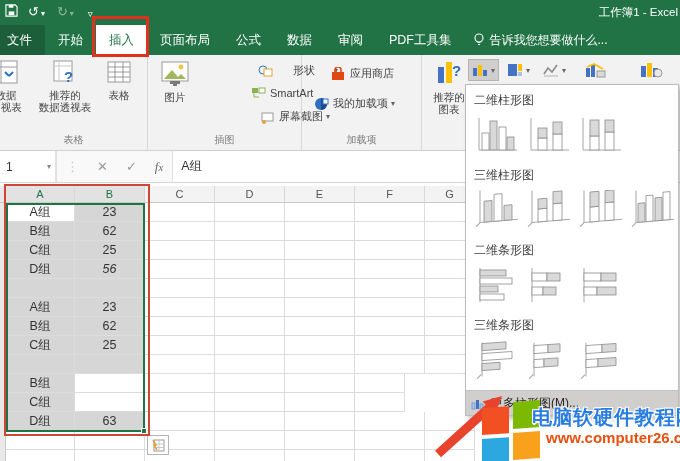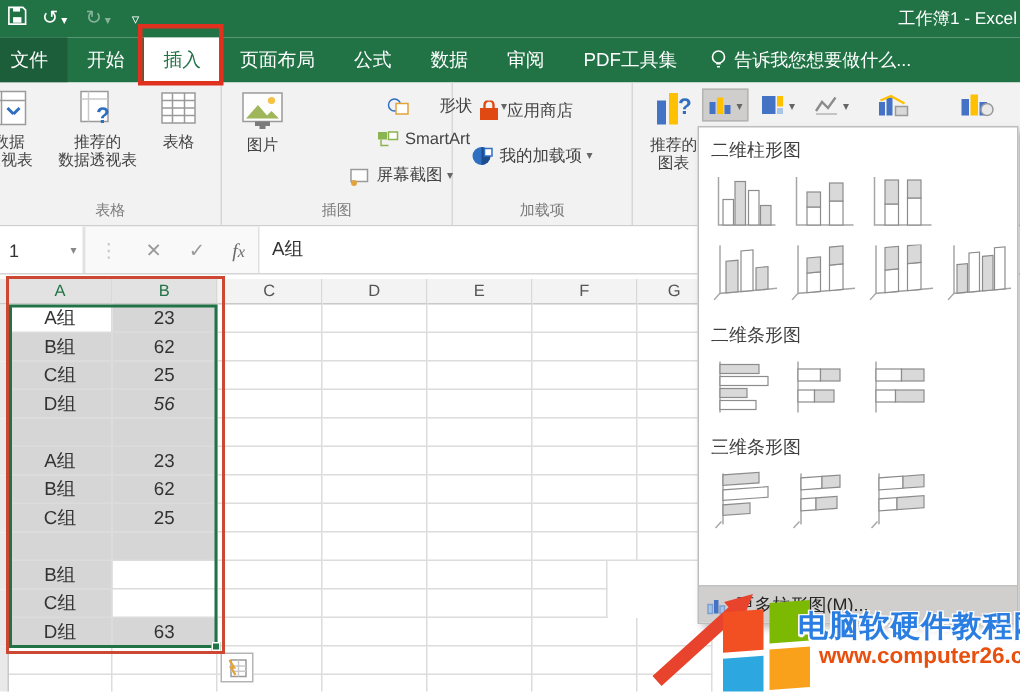--- a/index.html
+++ b/index.html
@@ -187,35 +187,35 @@
       <div class="smallbtn" style="left:103px;top:31px;">
         <span class="sicon">
           <svg width="15" height="14" viewBox="0 0 15 14">
               <rect x="1" y="2" width="6" height="5" fill="#8ab44f"></rect>
               <rect x="8" y="2" width="6" height="5" fill="#fff" stroke="#8ab44f"></rect>
               <path d="M3 7v4h5" stroke="#8ab44f" fill="none"></path>
             </svg>
         </span>
         <span>SmartArt</span>
       </div>
-      <div class="smallbtn" style="left:84px;top:54px;text-align:right;">
+      <div class="smallbtn" style="left:112px;top:54px;text-align:right;">
         <span class="sicon">
           <svg width="15" height="14" viewBox="0 0 15 14">
               <rect x="2" y="3" width="11" height="8" fill="#fdfdfd" stroke="#9a9a9a"></rect>
               <circle cx="4" cy="12" r="2" fill="#e2a33c"></circle>
             </svg>
         </span>
         <span>屏幕截图</span>
           <span class="dropcaret">▾</span>
       </div>
       <div class="glabel">插图</div>
     </div>
 
     <div class="rgroup" style="left:302px;width:120px;">
-      <div class="smallbtn" style="left:16px;top:11px;">
+      <div class="smallbtn" style="left:28px;top:11px;">
         <span class="sicon">
           <svg width="16" height="14" viewBox="0 0 16 14">
               <path d="M2 5h12v8H2z" fill="#e04a12"></path>
               <path d="M5 5V3a3 3 0 016 0v2" fill="none" stroke="#e04a12" stroke-width="1.6"></path>
             </svg>
         </span>
         <span>应用商店</span>
       </div>
       <div class="smallbtn" style="left:12px;top:41px;">
         <span class="sicon">
@@ -493,20 +493,21 @@
                   <path d="M5 3V35H43" fill="none" stroke="#a6a6a6"></path>
                   <rect x="12" y="21" width="9" height="14" fill="#ffffff" stroke="#8c8c8c" stroke-width="0.8"></rect>
                   <rect x="12" y="5" width="9" height="16" fill="#d9d9d9" stroke="#8c8c8c" stroke-width="0.8"></rect>
                   <rect x="27" y="17" width="9" height="18" fill="#ffffff" stroke="#8c8c8c" stroke-width="0.8"></rect>
                   <rect x="27" y="5" width="9" height="12" fill="#d9d9d9" stroke="#8c8c8c" stroke-width="0.8"></rect>
                 </g>
               </svg></div>
           </div>
         </div>
         <div class="msection">
+          <div class="mhead">三维柱形图</div>
           <div class="thumbrow">
             <div class="thumb"><svg width="46" height="40" viewBox="0 0 46 40">
                 <g transform="translate(1,-2) skewY(-5)">
                   <path d="M5 3V35H43" fill="none" stroke="#a6a6a6"></path>
                   <rect x="9" y="14" width="8" height="21" fill="#d9d9d9" stroke="#8c8c8c" stroke-width="0.8"></rect>
                   <rect x="19" y="8" width="8" height="27" fill="#ffffff" stroke="#8c8c8c" stroke-width="0.8"></rect>
                   <rect x="29" y="20" width="8" height="15" fill="#d9d9d9" stroke="#8c8c8c" stroke-width="0.8"></rect>
                   <path d="M5 35L1 39" stroke="#a6a6a6"></path>
                 </g>
               </svg></div>

